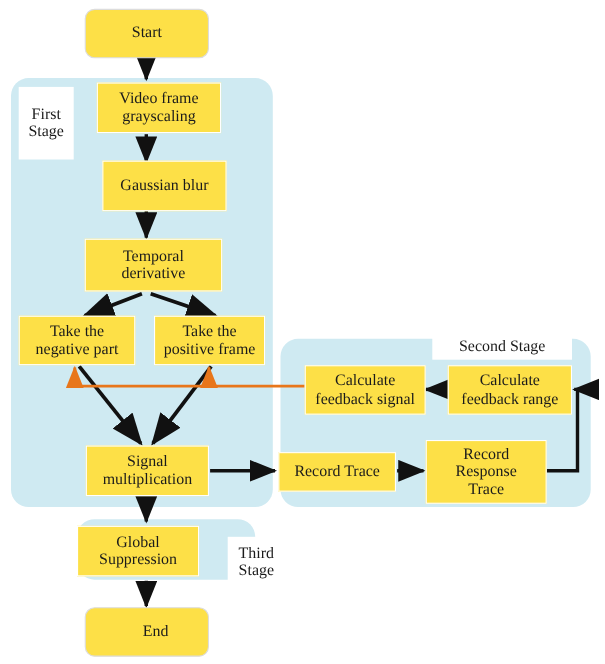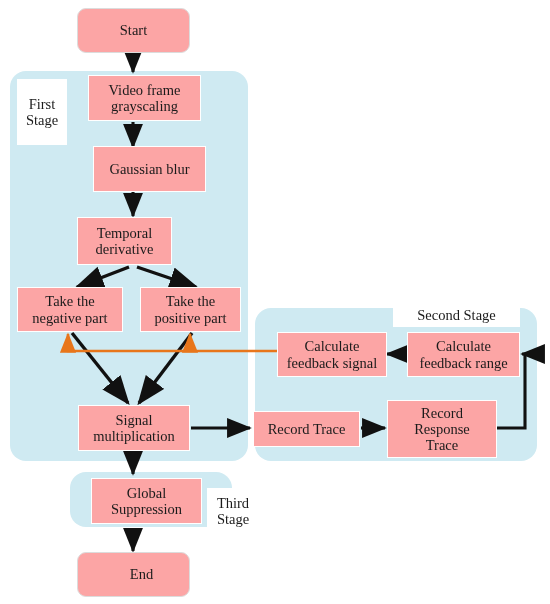--- a/index.html
+++ b/index.html
@@ -1,19 +1,19 @@
 <!DOCTYPE html>
 <html><head>
 <meta charset="utf-8">
 <style>
   html,body{margin:0;padding:0;background:#ffffff;}
   body{font-family:"Liberation Serif","DejaVu Serif",serif;}
   #canvas{position:relative;width:550px;height:604px;background:#fff;overflow:hidden;}
   .stage-panel{position:absolute;background:#cfeaf2;border-radius:16px;}
-  .node{position:absolute;background:#fca5a5;display:flex;align-items:center;justify-content:center;
+  .node{position:absolute;background:#fde047;display:flex;align-items:center;justify-content:center;
         text-align:center;color:#1b1b1b;line-height:1.12;box-sizing:border-box;}
   .node.process{border:1px solid #ffffff;}
   .node.terminal{border:1px solid #dcdcdc;border-radius:9px;}
   .node.stage-label{background:#ffffff;}
   .t14{font-size:14.5px;}
   svg.edges{position:absolute;left:0;top:0;width:550px;height:604px;pointer-events:none;}
 </style>
 </head>
 <body>
 
@@ -83,33 +83,33 @@
 
   <div class="node process t14" style="left:88px;top:75px;width:113px;height:46px;flex-direction:column;">
     <span>Video frame</span>
     <span>grayscaling</span>
   </div>
 
   <div class="node process t14" style="left:93px;top:146px;width:113px;height:46px;">
     <span>Gaussian blur</span>
   </div>
 
-  <div class="node process t14" style="left:77px;top:217px;width:95px;height:48px;flex-direction:column;">
+  <div class="node process t14" style="left:77px;top:217px;width:125px;height:48px;flex-direction:column;">
     <span>Temporal</span>
     <span>derivative</span>
   </div>
 
   <div class="node process t14" style="left:17px;top:287px;width:106px;height:45px;flex-direction:column;">
     <span>Take the</span>
     <span>negative part</span>
   </div>
 
   <div class="node process t14" style="left:140px;top:287px;width:101px;height:45px;flex-direction:column;">
     <span>Take the</span>
-    <span>positive part</span>
+    <span>positive frame</span>
   </div>
 
   <div class="node process t14" style="left:78px;top:405px;width:112px;height:46px;flex-direction:column;">
     <span>Signal</span>
     <span>multiplication</span>
   </div>
 
   <div class="node process t14" style="left:387px;top:400px;width:110px;height:58px;flex-direction:column;">
     <span>Record</span>
     <span>Response</span>
@@ -123,21 +123,21 @@
   <div class="node process t14" style="left:407px;top:332px;width:113px;height:45px;flex-direction:column;">
     <span>Calculate</span>
     <span>feedback range</span>
   </div>
 
   <div class="node process t14" style="left:277px;top:332px;width:110px;height:45px;flex-direction:column;">
     <span>Calculate</span>
     <span>feedback signal</span>
   </div>
 
-  <div class="node process t14" style="left:91px;top:478px;width:111px;height:46px;flex-direction:column;">
+  <div class="node process t14" style="left:70px;top:478px;width:111px;height:46px;flex-direction:column;">
     <span>Global</span>
     <span>Suppression</span>
   </div>
 
   <div class="node terminal t14" style="left:77px;top:552px;width:113px;height:45px;padding-left:16px;">
     <span>End</span>
   </div>
 
 </div>
 

